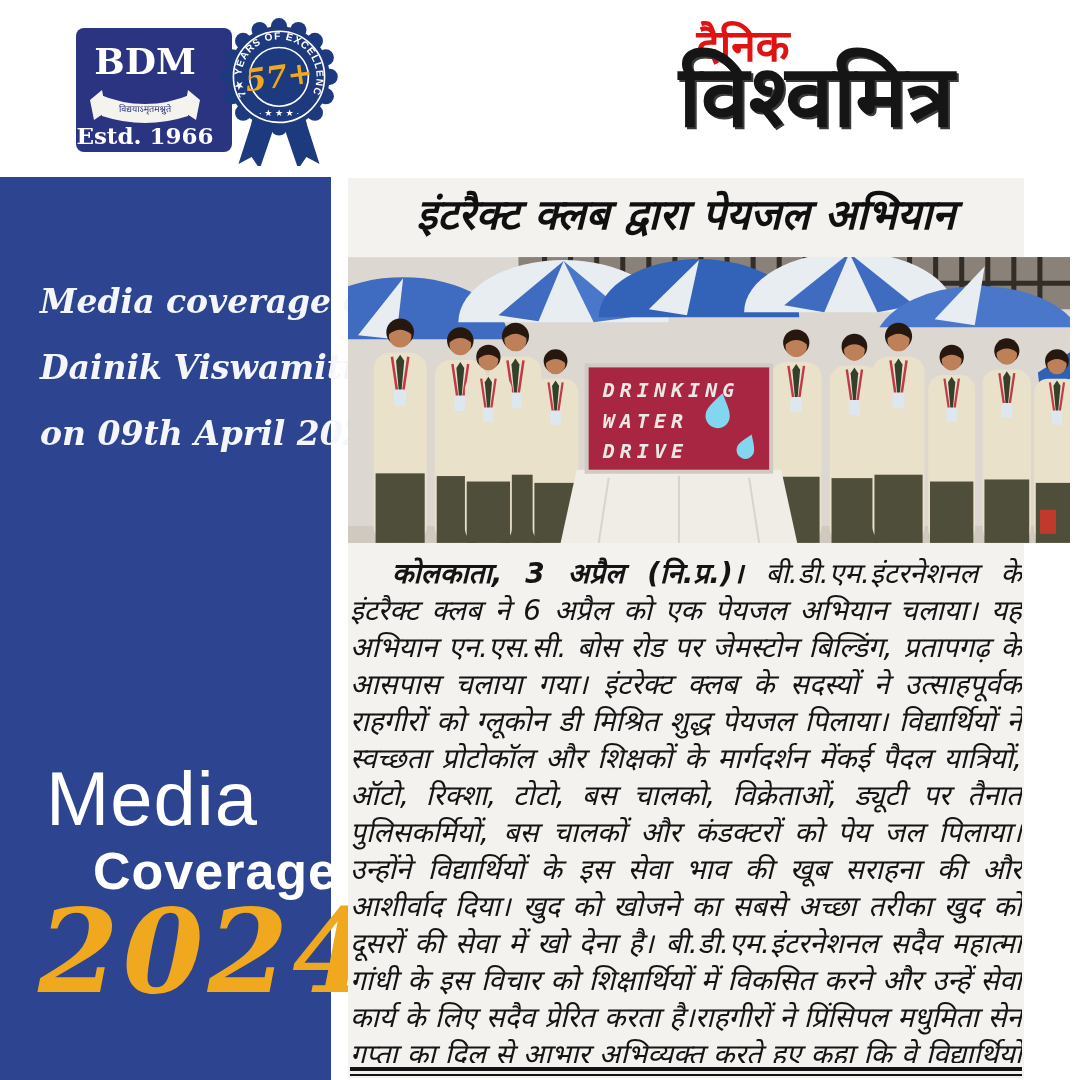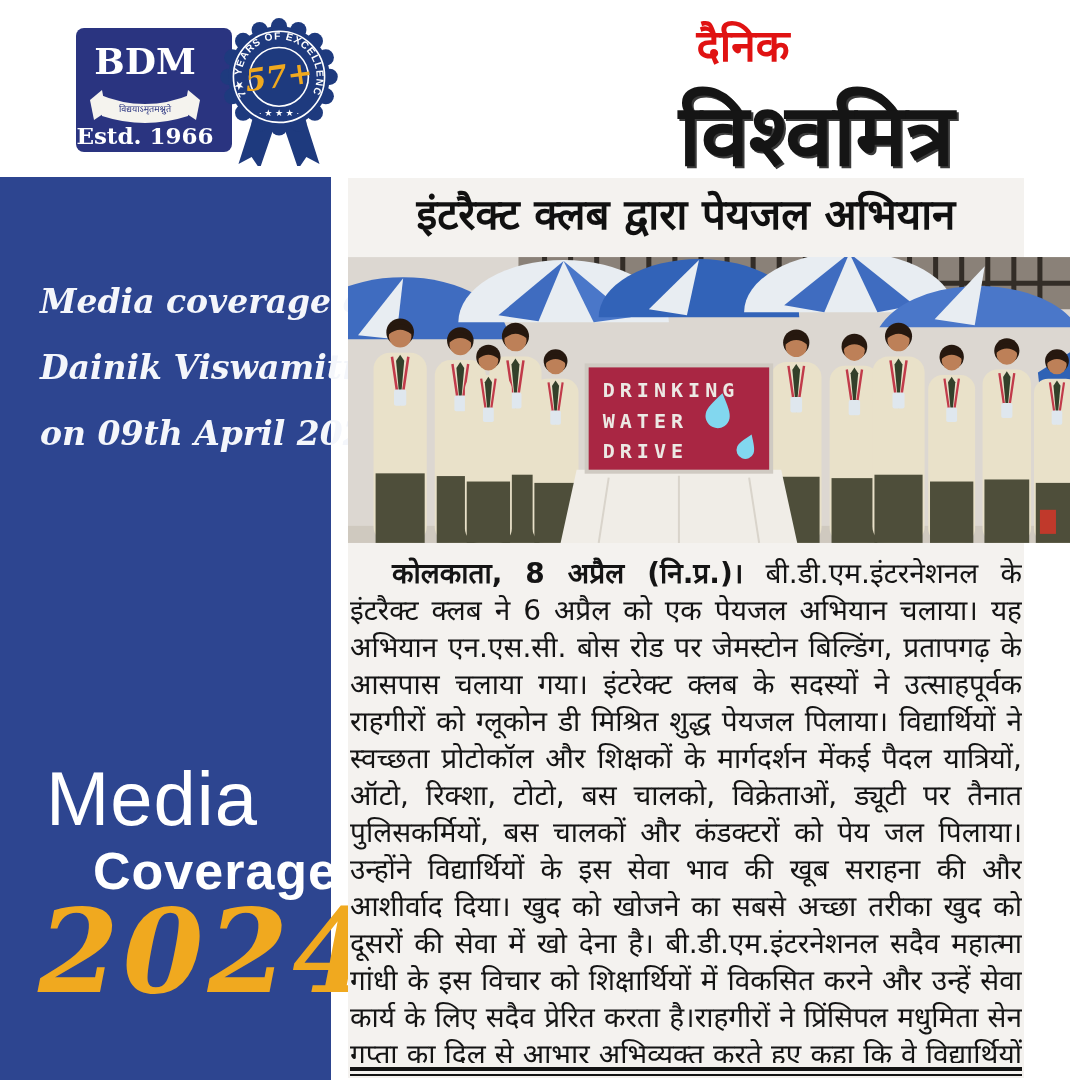--- a/index.html
+++ b/index.html
@@ -17,23 +17,22 @@
   
   .masthead{position:absolute;left:553px;top:12px;width:527px;height:158px;}
   .masthead .daily{
     position:absolute;left:55px;top:2px;width:270px;text-align:center;
     font-size:44px;font-weight:bold;color:#e01212;
     font-family:"DejaVu Sans", sans-serif;
   }
   .masthead .paper-name{
     position:absolute;left:0;top:44px;width:100%;text-align:center;
     font-size:86px;font-weight:bold;color:#151515;line-height:1.1;
-    font-family:Liberation Serif, serif;white-space:nowrap;
+    font-family:Liberation Mono, monospace;white-space:nowrap;
     text-shadow:2px 2px 0 #3a3a3a;
-    margin-top:33px;
   }
   
   .sidebar{
     position:absolute;left:0;top:177px;width:331px;height:903px;
     background:#2d4590;
   }
   .sidebar .caption{
     position:absolute;left:40px;top:92px;width:270px;
     color:#f4f6fb;font-family:"DejaVu Serif", serif;font-style:italic;
     font-weight:bold;font-size:33px;line-height:66px;white-space:nowrap;
@@ -48,20 +47,21 @@
   }
   .sidebar .year-word{
     position:absolute;left:38px;top:706px;color:#f0a91f;
     font-family:"DejaVu Serif", serif;font-style:italic;font-weight:bold;
     font-size:116px;letter-spacing:4px;text-align:right;
   }
   
   .clipping{
     position:absolute;left:348px;top:178px;width:676px;height:900px;
     background:#f4f2ef;
+    font-style:italic;
   }
   .headline{
     margin:6px 2px 0;text-align:center;
     font-family:"DejaVu Sans", sans-serif;
     font-size:42px;font-weight:bold;color:#101010;white-space:nowrap;
   }
   .photo-wrap{margin:16px auto 0;width:722px;height:286px;}
   .article{
     margin:12px 2px 0;height:508px;overflow:hidden;
     font-family:"DejaVu Sans", sans-serif;
@@ -206,18 +206,18 @@
         <text x="254" y="200">DRIVE</text>
       </g>
       <use href="#drop" transform="translate(370,152) scale(1.1) rotate(12)" fill="#82d7ef"></use>
       <use href="#drop" transform="translate(398,188) scale(0.8) rotate(22)" fill="#82d7ef"></use>
 
       <rect x="690" y="252" width="16" height="24" fill="#c0392b"></rect>
     </svg>
   </div>
 
   <div class="article">
-    <span class="article-indent"></span><span class="lead">कोलकाता, 8 अप्रैल (नि.प्र.)।</span>
+    <span class="article-indent"></span><span class="lead">कोलकाता, 3 अप्रैल (नि.प्र.)।</span>
     <span>बी.डी.एम.इंटरनेशनल के इंटरैक्ट क्लब ने 6 अप्रैल को एक पेयजल अभियान चलाया। यह अभियान एन.एस.सी. बोस रोड पर जेमस्टोन बिल्डिंग, प्रतापगढ़ के आसपास चलाया गया। इंटरेक्ट क्लब के सदस्यों ने उत्साहपूर्वक राहगीरों को ग्लूकोन डी मिश्रित शुद्ध पेयजल पिलाया। विद्यार्थियों ने स्वच्छता प्रोटोकॉल और शिक्षकों के मार्गदर्शन मेंकई पैदल यात्रियों, ऑटो, रिक्शा, टोटो, बस चालको, विक्रेताओं, ड्यूटी पर तैनात पुलिसकर्मियों, बस चालकों और कंडक्टरों को पेय जल पिलाया। उन्होंने विद्यार्थियों के इस सेवा भाव की खूब सराहना की और आशीर्वाद दिया। खुद को खोजने का सबसे अच्छा तरीका खुद को दूसरों की सेवा में खो देना है। बी.डी.एम.इंटरनेशनल सदैव महात्मा गांधी के इस विचार को शिक्षार्थियों में विकसित करने और उन्हें सेवा कार्य के लिए सदैव प्रेरित करता है।राहगीरों ने प्रिंसिपल मधुमिता सेन गुप्ता का दिल से आभार अभिव्यक्त करते हुए कहा कि वे विद्यार्थियों को सेवा कार्य के लिए प्रेरित कर उन्हें एक जिम्मेदार नागरिक बनने में के मदद कर रही है।</span>
   </div>
 
   <div class="bottom-rule"></div>
 </div>
 
 </body></html>

